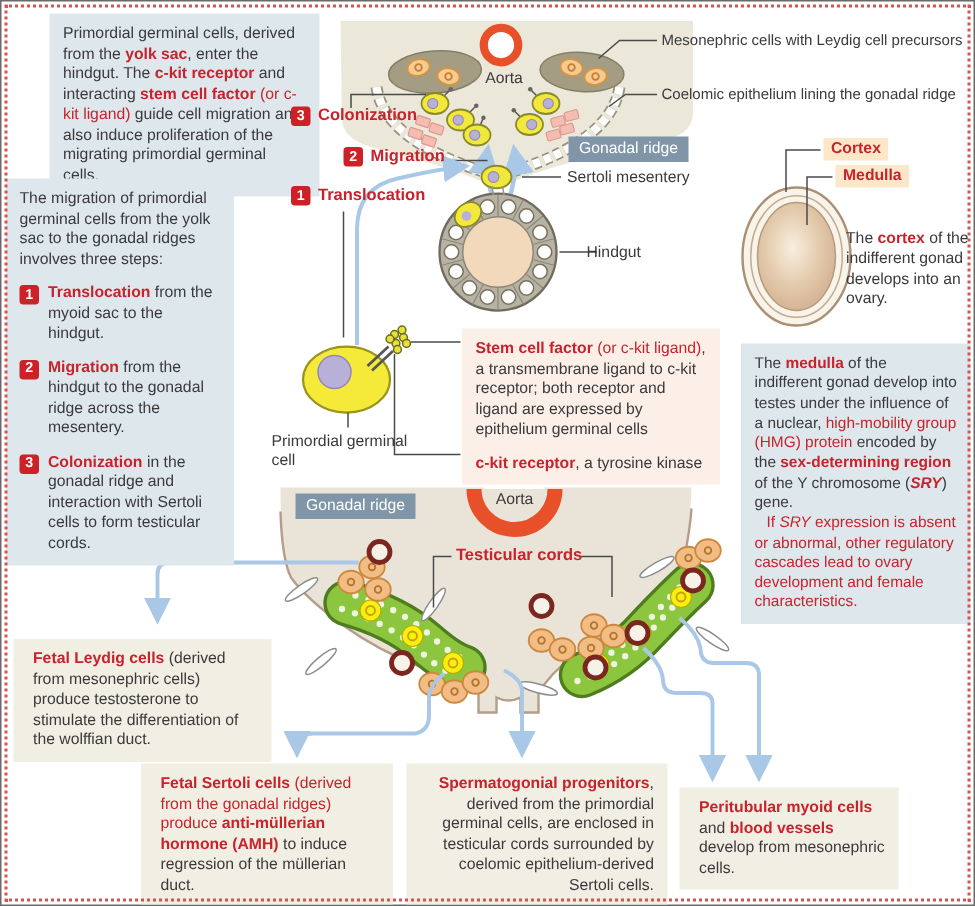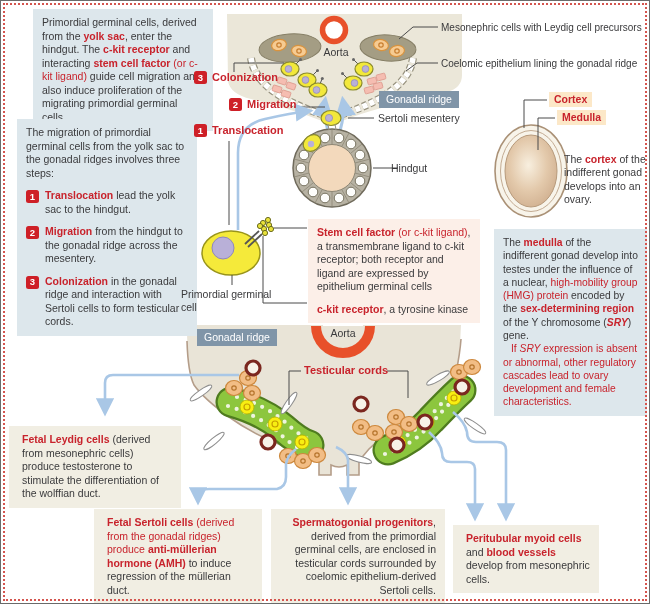--- a/index.html
+++ b/index.html
@@ -302,25 +302,25 @@
       <path d="M335,446 Q346,451 347,459 V500" marker-end="url(#arr)"></path>
       <path d="M428,431 Q440,442 441,452 Q441,461 450,461 H466 Q474,461 474,468 V516" marker-end="url(#arr)"></path>
       <path d="M452,411 Q464,421 466,431 Q466,441 475,441 H496 Q505,441 505,449 V516" marker-end="url(#arr)"></path>
     </g>
   </svg>
 
   <div class="box bluebox" style="left:8px;top:8px;width:180px;margin-left:24px;">
     <div><span>Primordial germinal cells, derived from the </span><span class="rb">yolk sac</span><span>, enter the hindgut. The </span><span class="rb">c-kit receptor</span><span> and interacting </span><span class="rb">stem cell factor</span><span> </span><span class="rr">(or c-kit ligand)</span><span> guide cell migration and also induce proliferation of the migrating primordial germinal cells.</span></div>
   </div>
 
-  <div class="box bluebox" style="left:16px;top:118px;width:180px;">
+  <div class="box bluebox" style="left:3px;top:118px;width:152px;">
     <div>The migration of primordial germinal cells from the yolk sac to the gonadal ridges involves three steps:</div>
     <div class="steprow">
       <span class="nbadge">1</span>
-      <span><span class="rb">Translocation</span><span> lead the yolk sac to the hindgut.</span></span>
+      <span><span class="rb">Translocation</span><span> from the myoid sac to the hindgut.</span></span>
     </div>
     <div class="steprow">
       <span class="nbadge">2</span>
       <span><span class="rb">Migration</span><span> from the hindgut to the gonadal ridge across the mesentery.</span></span>
     </div>
     <div class="steprow">
       <span class="nbadge">3</span>
       <span><span class="rb">Colonization</span><span> in the gonadal ridge and interaction with Sertoli cells to form testicular cords.</span></span>
     </div>
   </div>

